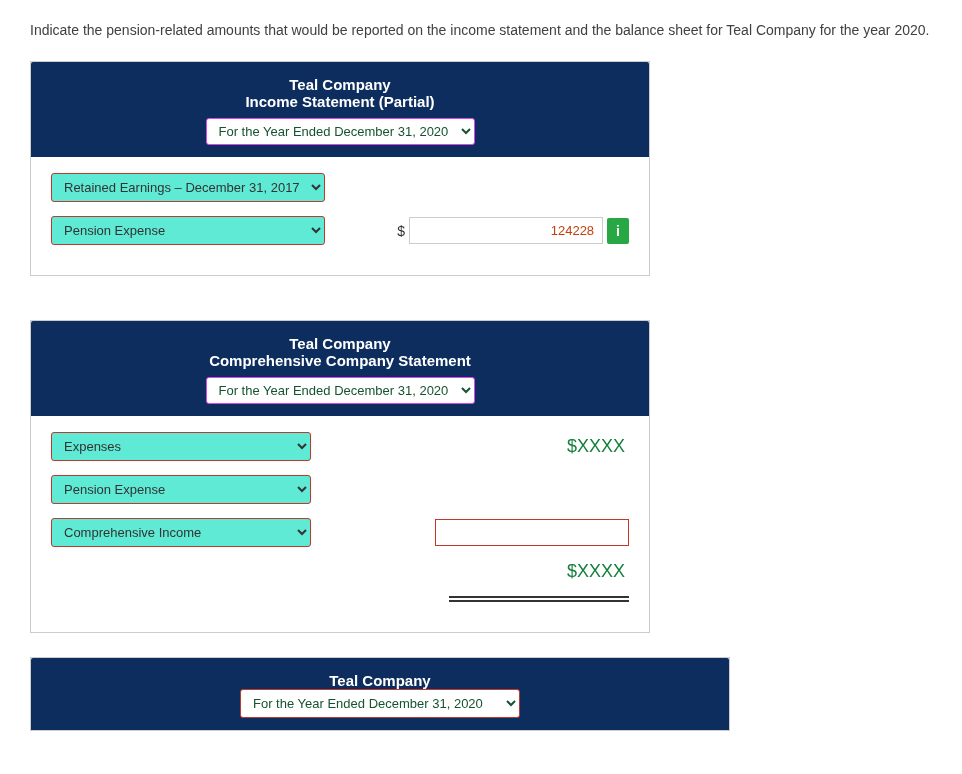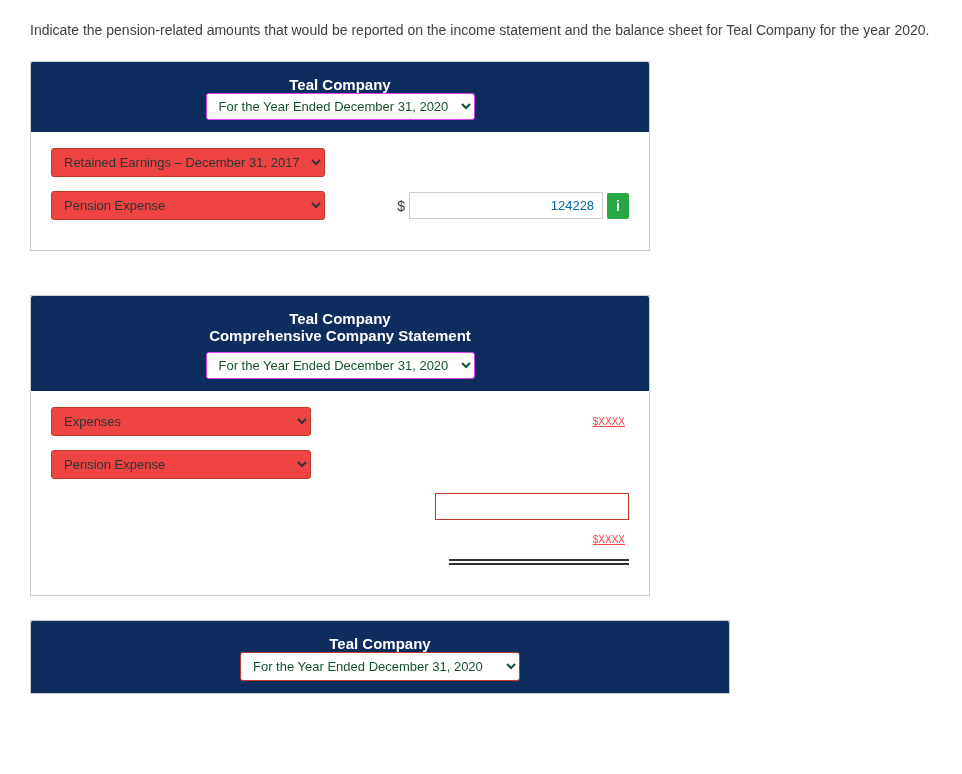--- a/index.html
+++ b/index.html
@@ -65,21 +65,21 @@
       gap: 16px;
     }
     .dropdown-red {
       border: 1.5px solid #c0392b;
       border-radius: 3px;
       padding: 5px 8px;
       font-size: 13px;
       color: #333;
       min-width: 200px;
       cursor: pointer;
-      background: #ef4444;
+      background: #5eead4;
     }
     .dropdown-red-wide {
       min-width: 260px;
     }
 
     
     .amount-group {
       display: flex;
       align-items: center;
       gap: 4px;
@@ -88,21 +88,21 @@
     .dollar-sign {
       font-size: 14px;
       color: #333;
     }
     .amount-input {
       border: 1px solid #ccc;
       padding: 5px 8px;
       font-size: 13px;
       min-width: 140px;
       text-align: right;
-      color: #0369a1;
+      color: #c2410c;
     }
     .amount-input-red {
       border: 1.5px solid #c0392b;
       padding: 5px 8px;
       font-size: 13px;
       min-width: 140px;
       text-align: right;
       color: #333;
       background: #fff;
     }
@@ -112,25 +112,24 @@
       border: none;
       padding: 5px 9px;
       font-size: 14px;
       font-weight: bold;
       cursor: pointer;
       border-radius: 2px;
     }
 
     
     .xxxx-text {
-      font-size: 10px;
-      color: #ef4444;
+      font-size: 18px;
+      color: #15803d;
       margin-left: auto;
       padding-right: 4px;
-      text-decoration: underline;
     }
 
     
     .double-line {
       border-top: 2px solid #333;
       border-bottom: 2px solid #333;
       height: 6px;
       margin: 6px 0 14px 0;
       max-width: 180px;
       margin-left: auto;
@@ -146,20 +145,21 @@
     }
   </style>
 </head>
 <body>
 
 <p class="intro-text">Indicate the pension-related amounts that would be reported on the income statement and the balance sheet for Teal Company for the year 2020.</p>
 
 <div class="card">
   <div class="section-header">
     <span class="company-name">Teal Company</span>
+    <span class="statement-title">Income Statement (Partial)</span>
     <select>
       <option>For the Year Ended December 31, 2020</option>
       <option>For the Year Ended December 31, 2019</option>
       <option>For the Year Ended December 31, 2018</option>
     </select>
   </div>
   <div class="card-body">
 
     <div class="row-item">
       <select class="dropdown-red dropdown-red-wide">
@@ -213,20 +213,27 @@
     <div class="row-item">
       <select class="dropdown-red dropdown-red-wide">
         <option>Pension Expense</option>
         <option>Expenses</option>
         <option>Comprehensive Income</option>
         <option>Interest Expense</option>
       </select>
     </div>
 
     <div class="row-item">
+      <select class="dropdown-red dropdown-red-wide">
+        <option>Comprehensive Income</option>
+        <option>Pension Expense</option>
+        <option>Expenses</option>
+        <option>Interest Expense</option>
+        <option>Net Income</option>
+      </select>
       <div class="amount-group">
         <input class="amount-input-red" type="text" value="" style="">
       </div>
     </div>
 
     <div class="row-item">
       <span class="xxxx-text">$XXXX</span>
     </div>
 
     <div class="double-line"></div>

